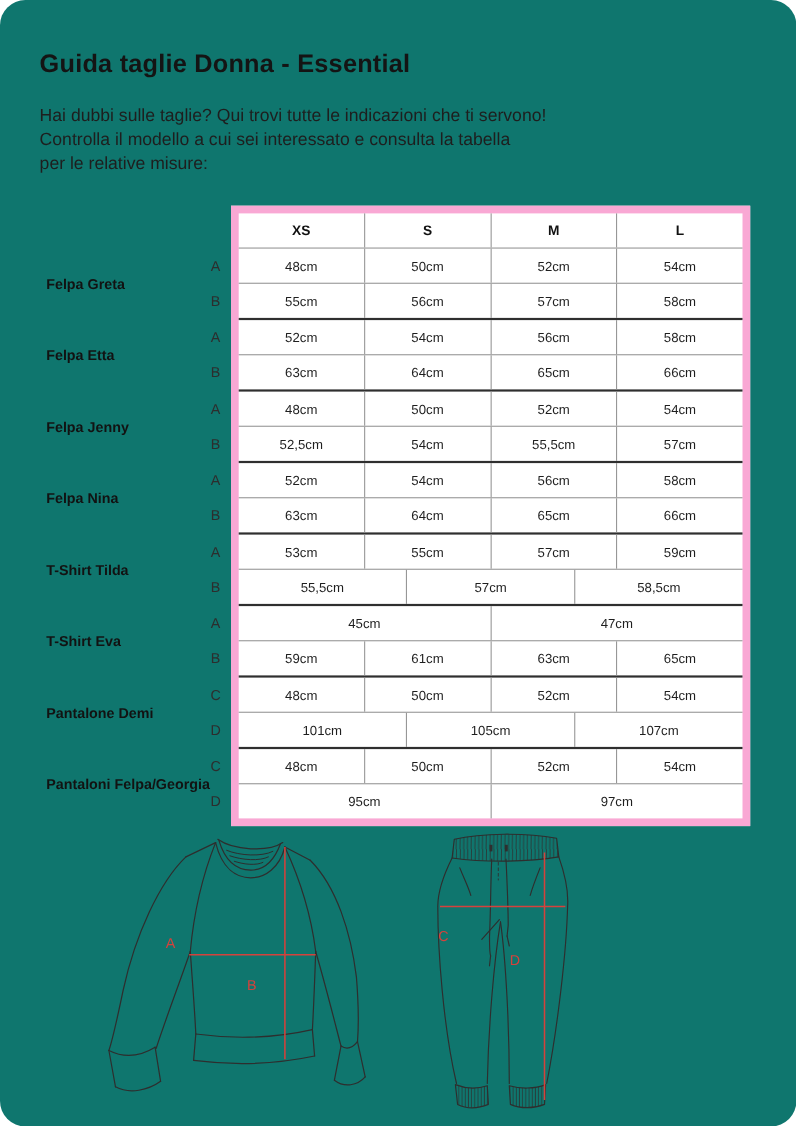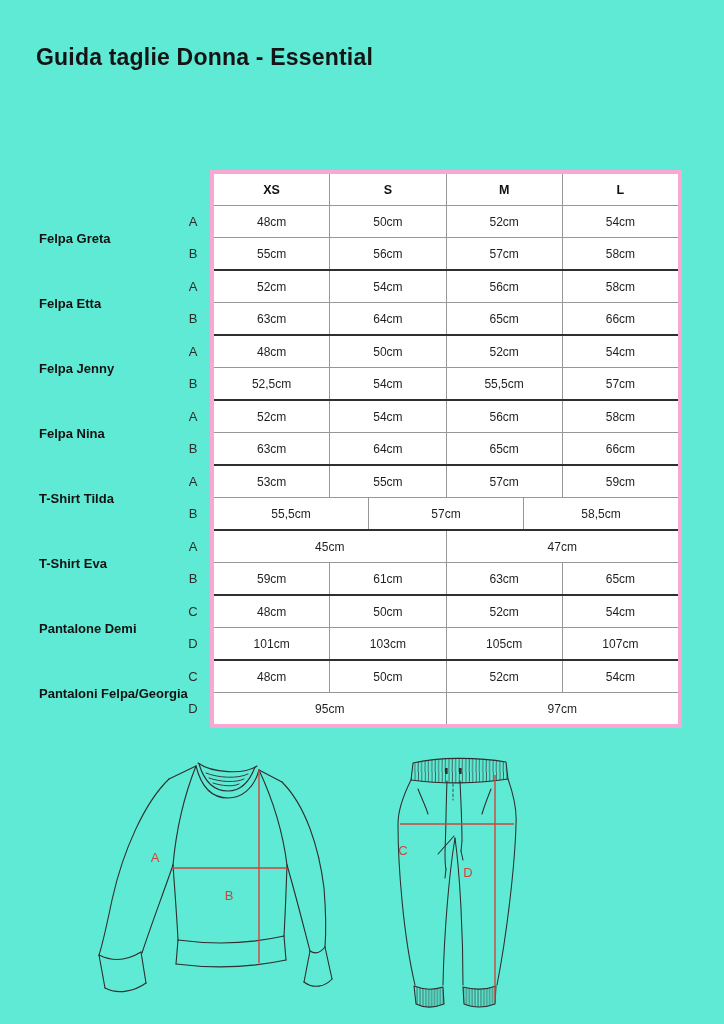--- a/index.html
+++ b/index.html
@@ -1,31 +1,31 @@
 <!DOCTYPE html>
 <html><head>
 <meta charset="utf-8">
 <style>
   html,body { margin:0; padding:0; background:#ffffff; }
   .canvas {
-    position:relative; width:724px; height:1024px; background:#5eead4;
-    font-family:"Liberation Sans", sans-serif; color:#1b1b1b; overflow:hidden;
+    position:relative; width:724px; height:1024px; background:#0f766e;
+    font-family:"Liberation Sans", sans-serif; color:#1b1b1b; overflow:hidden;border-radius:23px;
   }
   .page-title {
     position:absolute; left:36px; top:44px;
     font-size:23px; font-weight:bold; letter-spacing:.2px; color:#141414;
   }
   .intro {
     position:absolute; left:36px; top:95px;
     font-size:16px; line-height:22px; color:#1e1e1e;
   }
   
   .tbl {
-    position:absolute; left:210px; top:170px; width:472px;
-    border:4px solid #f9a8d4; box-sizing:border-box; background:#fff;
+    position:absolute; left:210px; top:187px; width:472px;
+    border:7px solid #f9a8d4; box-sizing:border-box; background:#fff;
   }
   .thead { display:flex; height:31px; border-bottom:1px solid #979797; }
   .tcell {
     flex:1 1 0; display:flex; align-items:center; justify-content:center;
     font-size:12px; color:#1f1f1f; box-sizing:border-box;
   }
   .tcell + .tcell { border-left:1px solid #979797; }
   .th { font-weight:bold; font-size:12.5px; color:#111; }
   .group { position:relative; border-bottom:2px solid #2f2f2f; }
   .group:last-child { border-bottom:none; }
@@ -46,20 +46,25 @@
   .diagram.pants { left:390px; top:748px; }
   svg text.mlabel { font-family:"Liberation Sans", sans-serif; font-size:13px; }
 </style>
 </head>
 <body>
 
 <div class="canvas">
 
   <div class="page-title">Guida taglie Donna - Essential</div>
 
+  <div class="intro">
+    <div>Hai dubbi sulle taglie? Qui trovi tutte le indicazioni che ti servono!</div>
+    <div>Controlla il modello a cui sei interessato e consulta la tabella</div>
+    <div>per le relative misure:</div>
+  </div>
 
   <div class="tbl">
     <div class="thead">
       <div class="tcell th">XS</div>
       <div class="tcell th">S</div>
       <div class="tcell th">M</div>
       <div class="tcell th">L</div>
     </div>
     <div>
         <div class="group">
@@ -166,21 +171,20 @@
           <div class="trow">
             <div class="letter">C</div>
             <div class="tcell">48cm</div>
             <div class="tcell">50cm</div>
             <div class="tcell">52cm</div>
             <div class="tcell">54cm</div>
           </div>
           <div class="trow">
             <div class="letter">D</div>
             <div class="tcell">101cm</div>
-            <div class="tcell">103cm</div>
             <div class="tcell">105cm</div>
             <div class="tcell">107cm</div>
           </div>
         </div>
         <div class="group">
           <div class="group-label">Pantaloni Felpa/Georgia</div>
           <div class="trow">
             <div class="letter">C</div>
             <div class="tcell">48cm</div>
             <div class="tcell">50cm</div>

